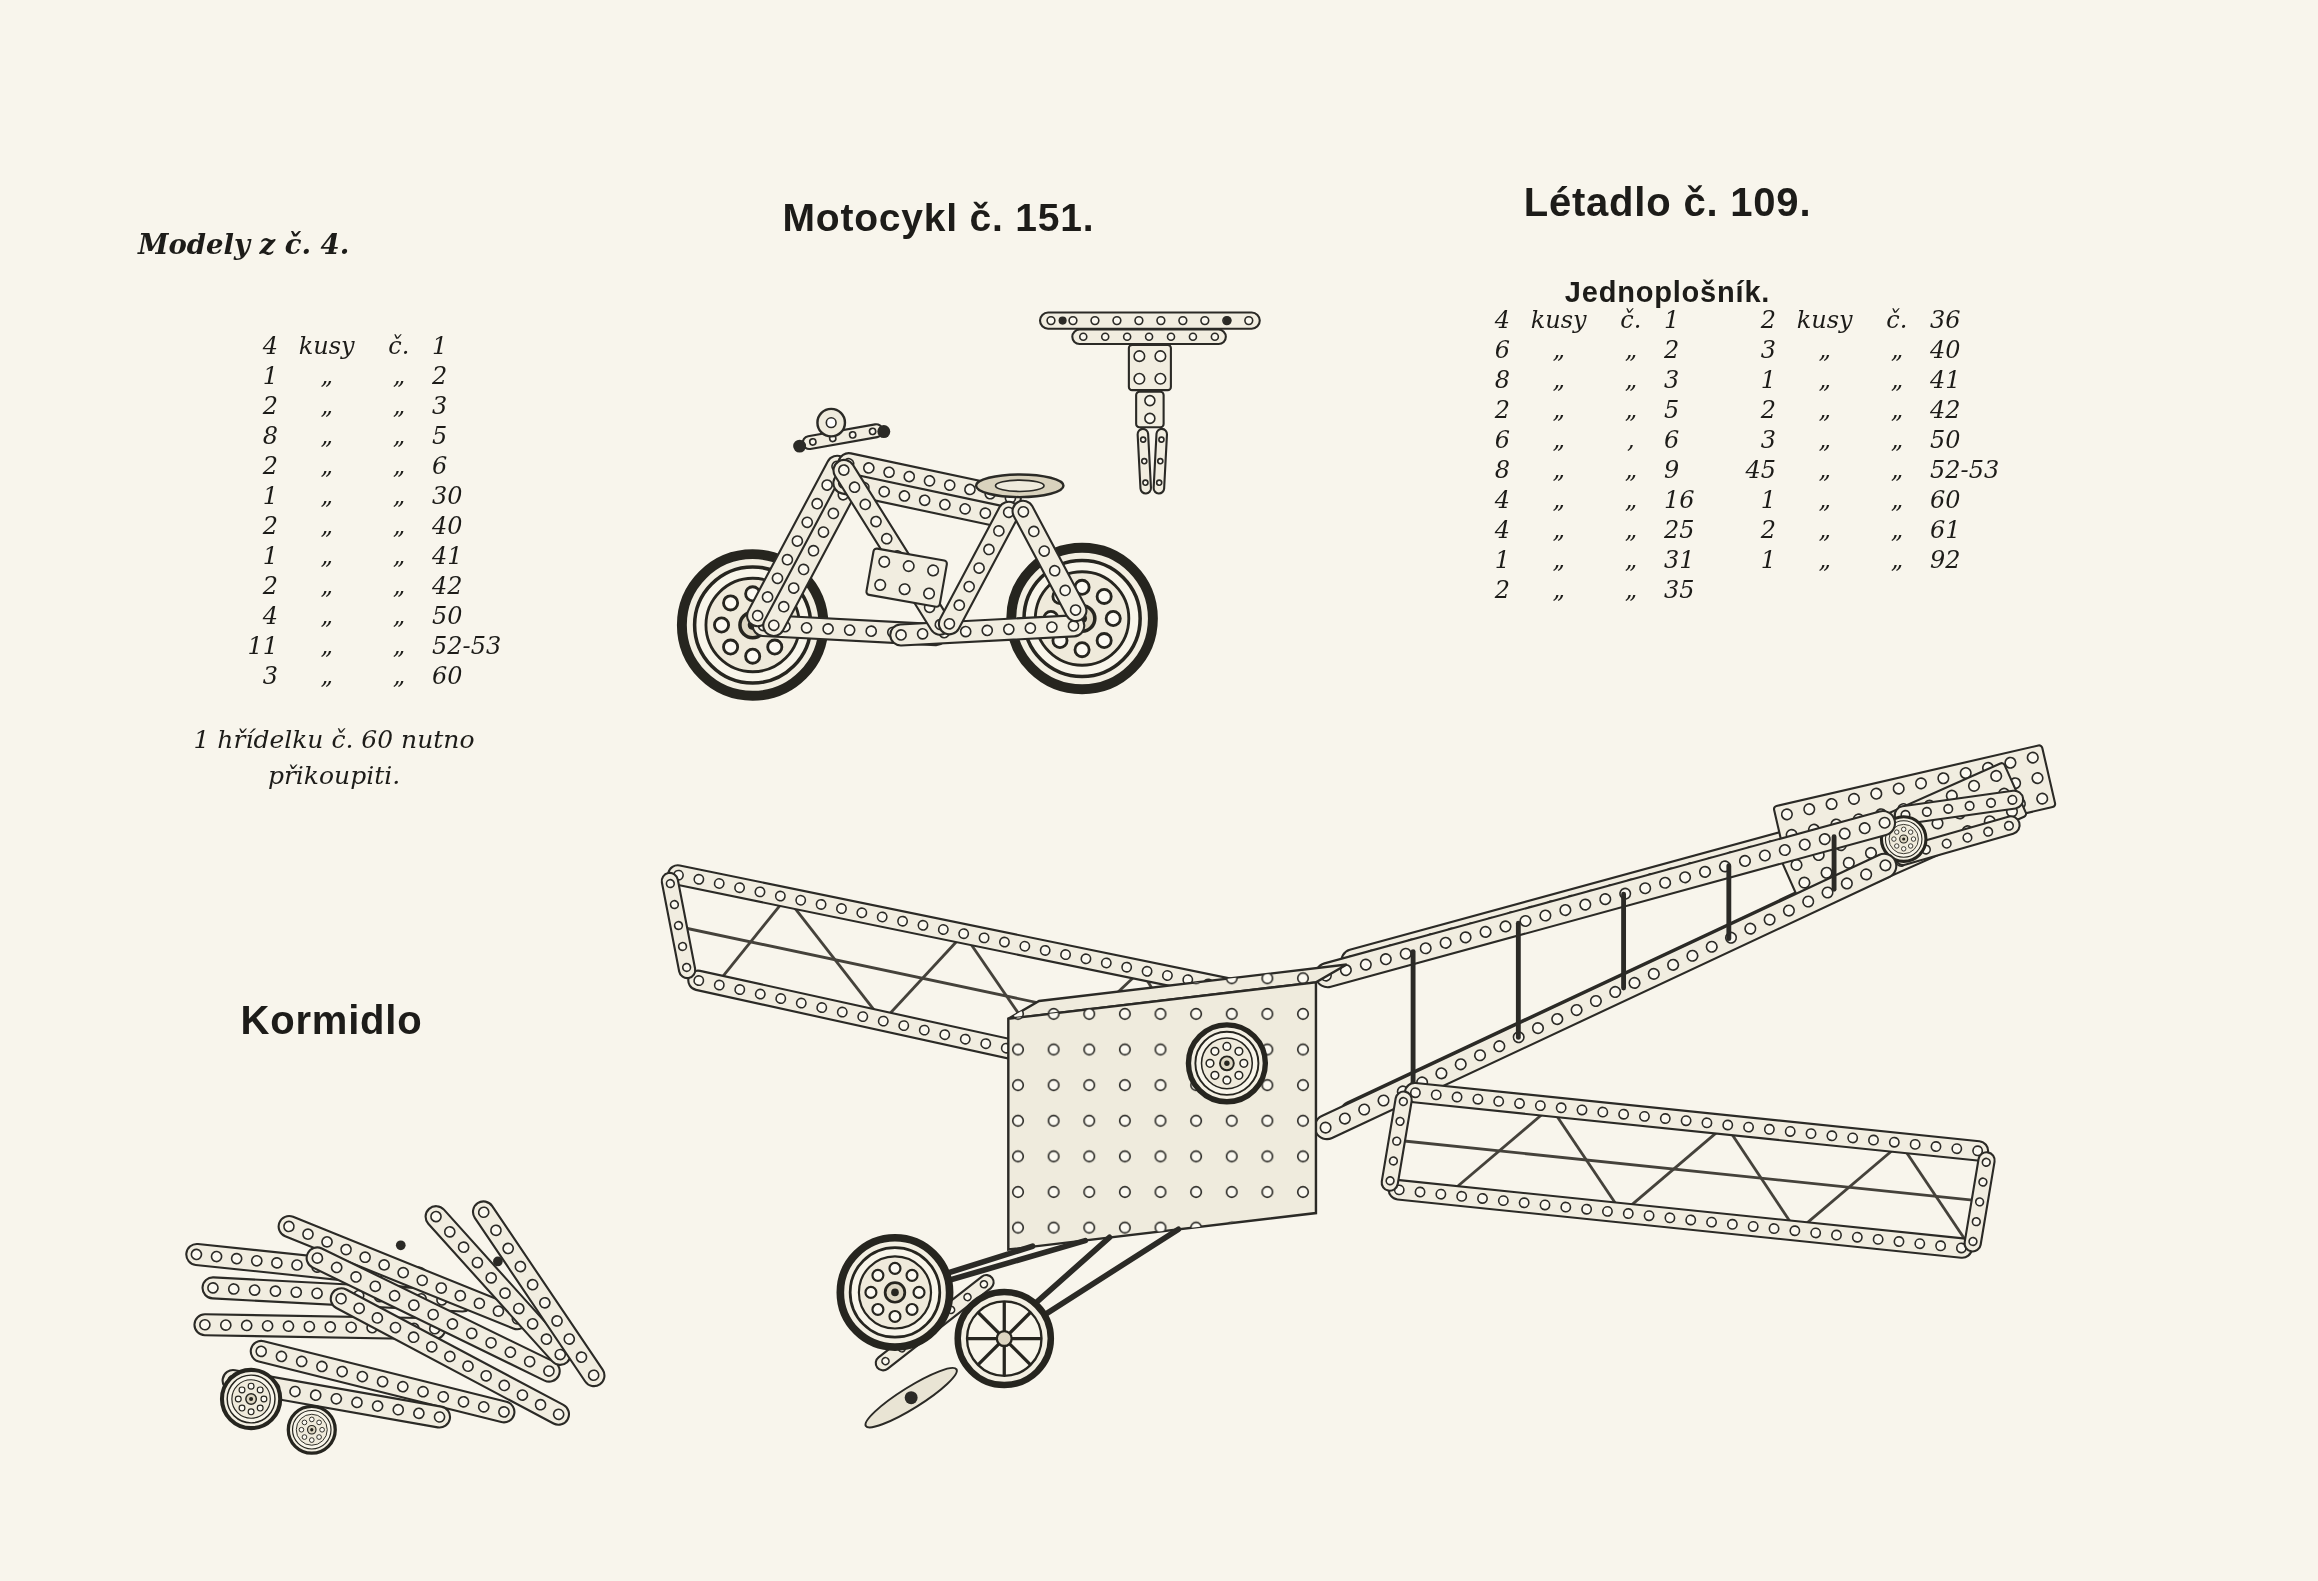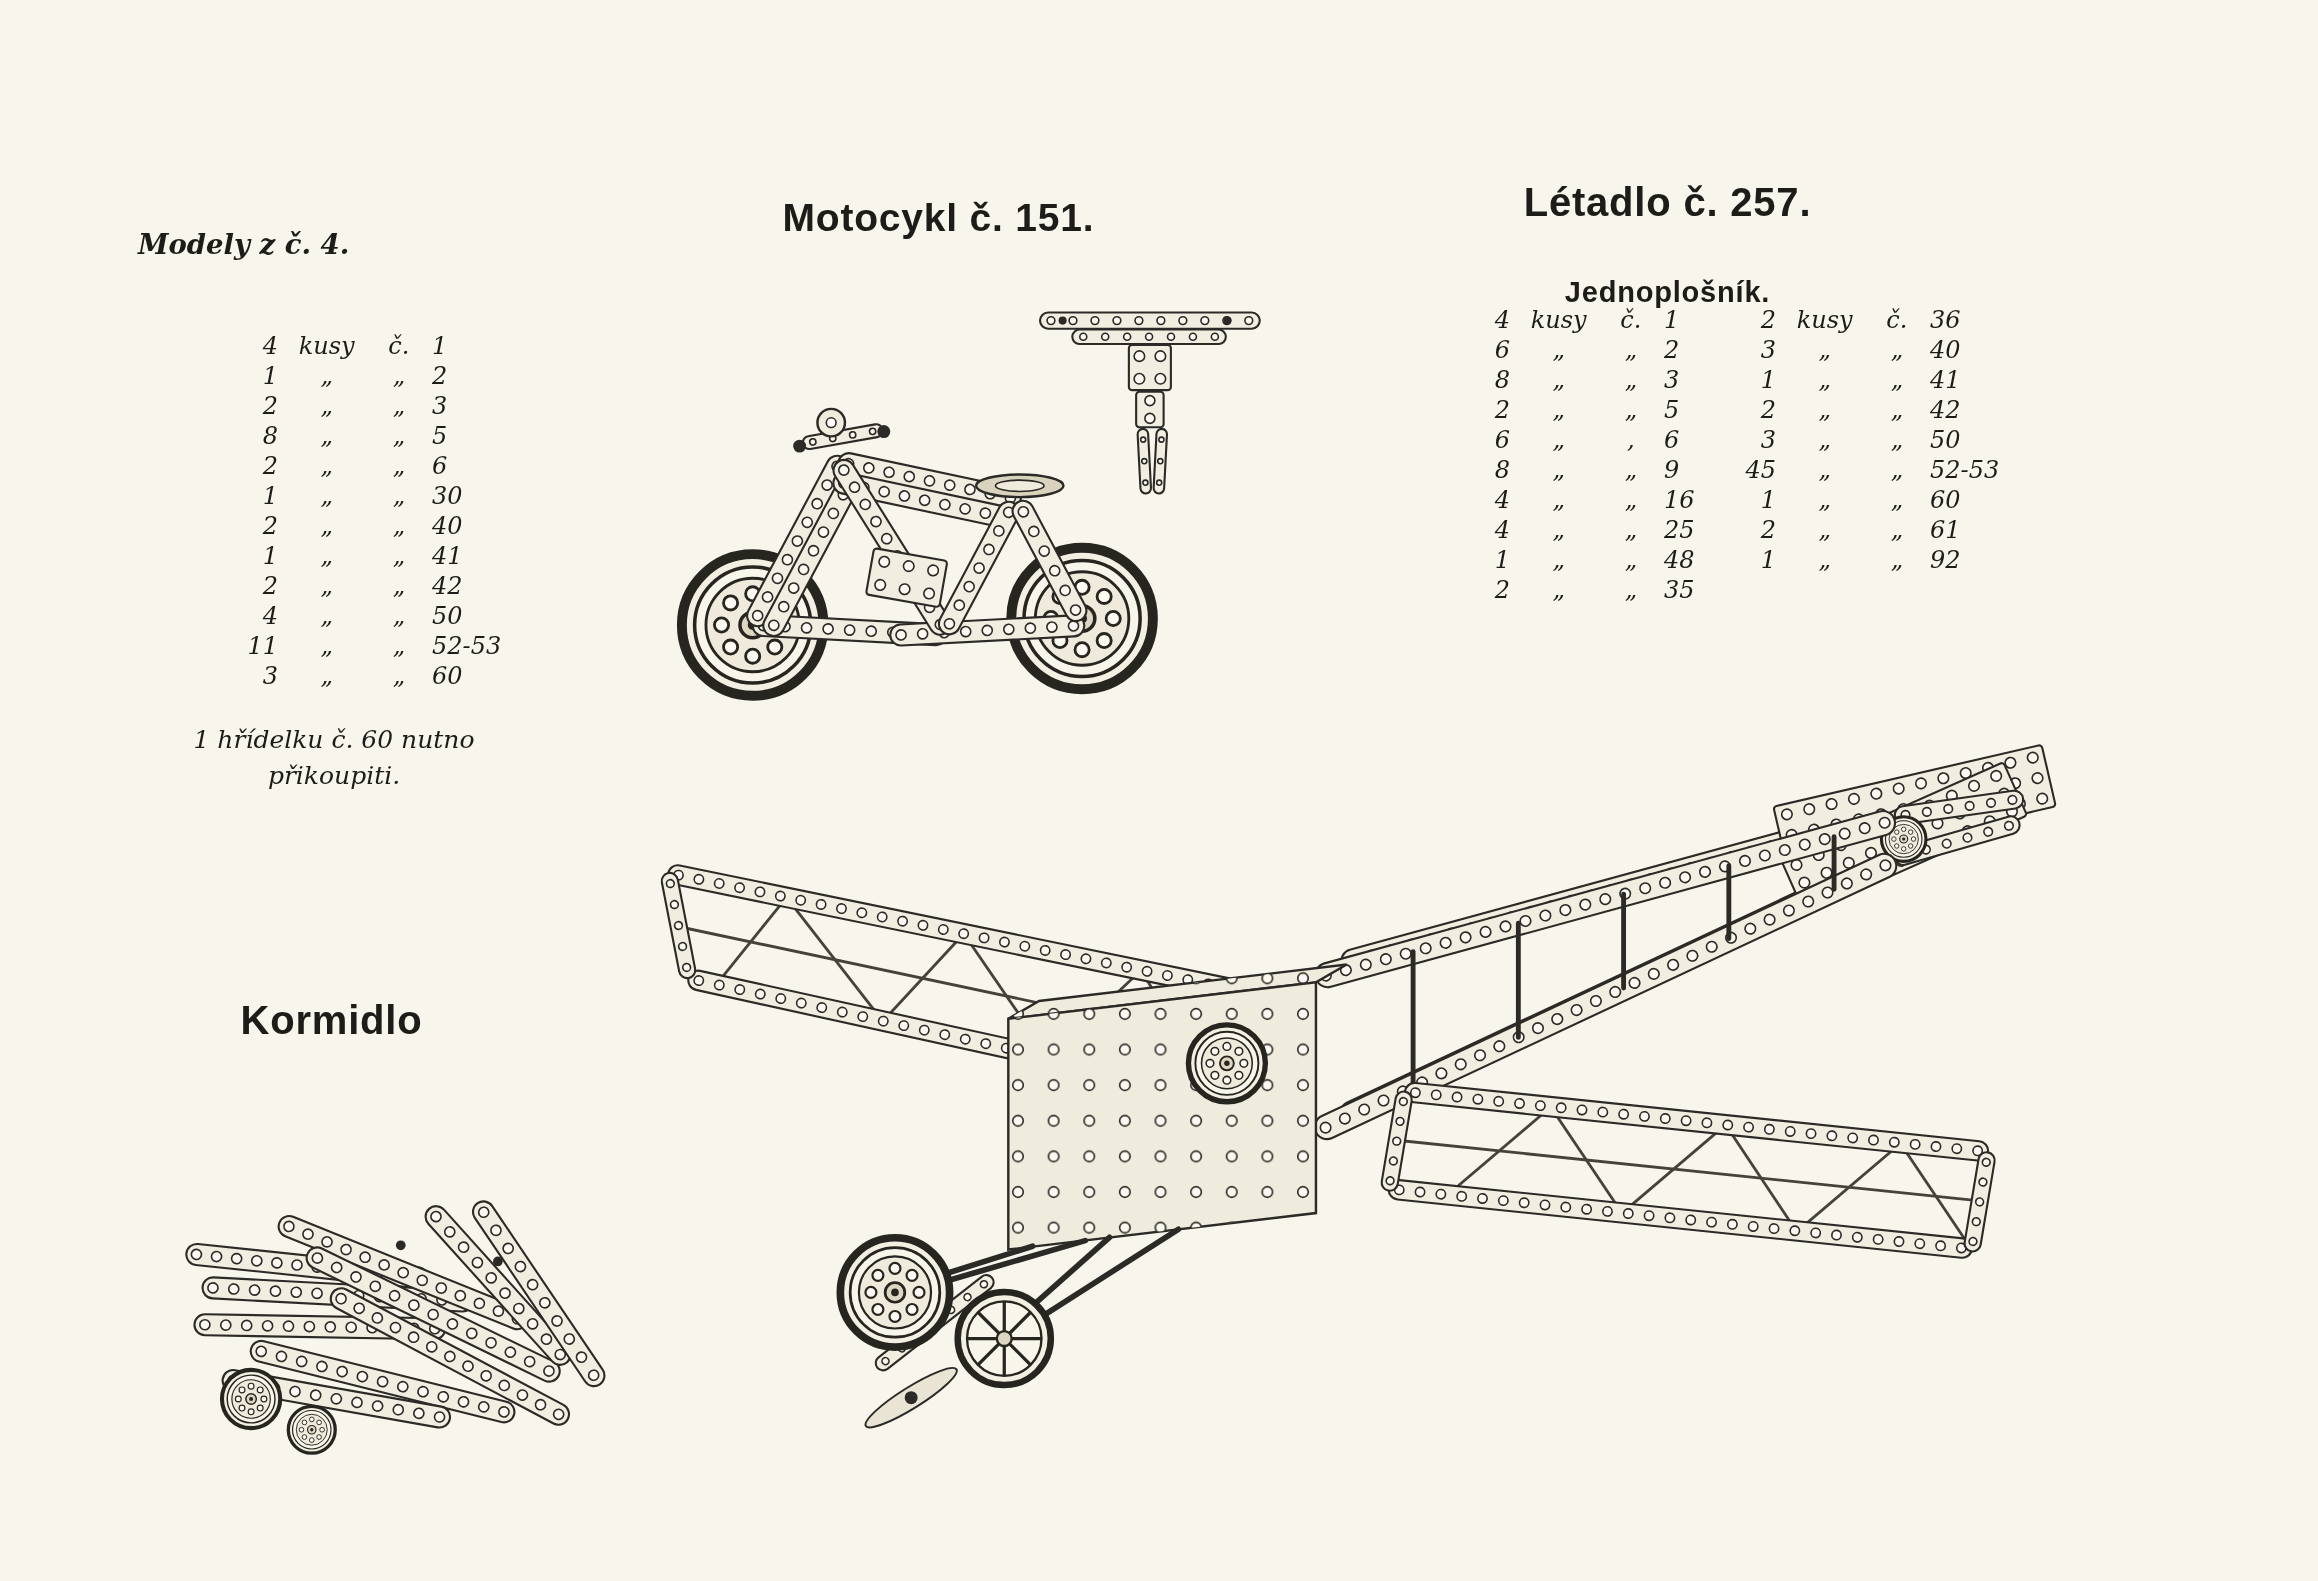--- a/index.html
+++ b/index.html
@@ -181,21 +181,21 @@
       </div>
     </div>
 
   <div class="abs footnote">
     <div>1 hřídelku č. 60 nutno</div>
     <div>přikoupiti.</div>
   </div>
 
   <div class="abs heading motocykl-title">Motocykl č. 151.</div>
 
-  <div class="abs heading letadlo-title">Létadlo č. 257.</div>
+  <div class="abs heading letadlo-title">Létadlo č. 109.</div>
   <div class="abs heading letadlo-subtitle">Jednoplošník.</div>
 
   <div class="abs parts-list" style="left:1457px; top:306px">
 
       <div class="parts-row">
         <span class="c-qty">4</span>
         <span class="c-d1">kusy</span>
         <span class="c-d2">č.</span>
         <span class="c-no">1</span>
       </div>
@@ -246,21 +246,21 @@
         <span class="c-qty">4</span>
         <span class="c-d1">„</span>
         <span class="c-d2">„</span>
         <span class="c-no">25</span>
       </div>
 
       <div class="parts-row">
         <span class="c-qty">1</span>
         <span class="c-d1">„</span>
         <span class="c-d2">„</span>
-        <span class="c-no">48</span>
+        <span class="c-no">31</span>
       </div>
 
       <div class="parts-row">
         <span class="c-qty">2</span>
         <span class="c-d1">„</span>
         <span class="c-d2">„</span>
         <span class="c-no">35</span>
       </div>
     </div>
 

